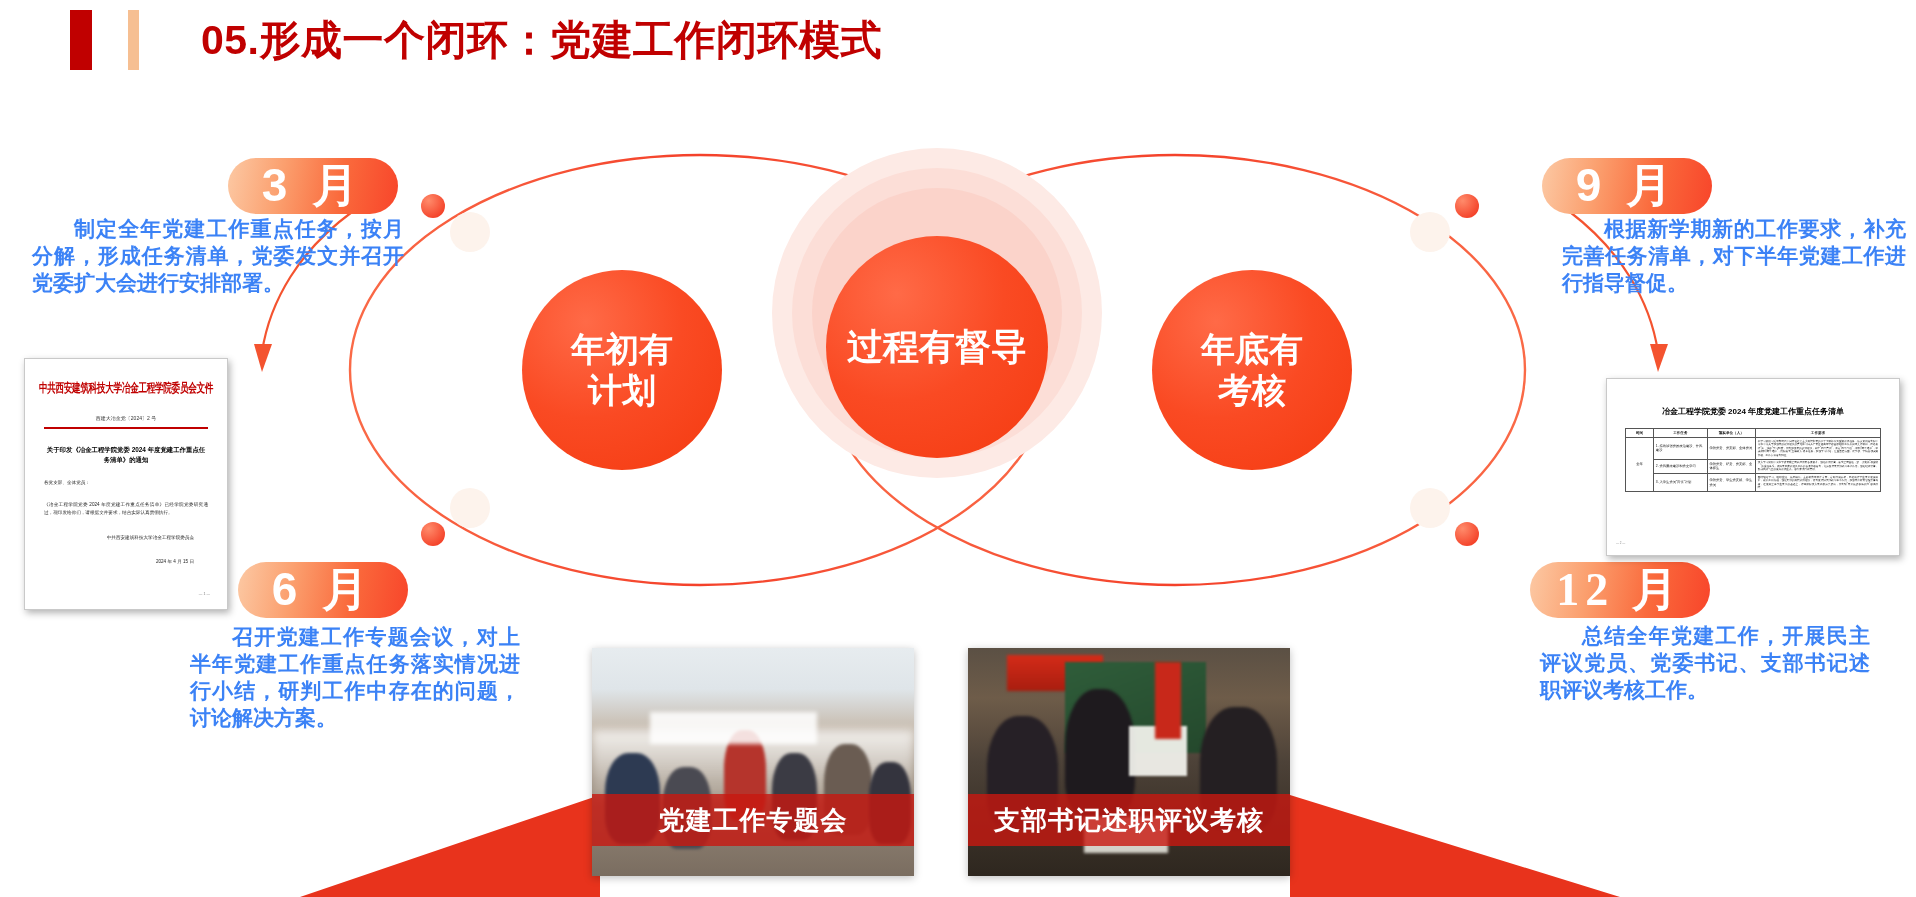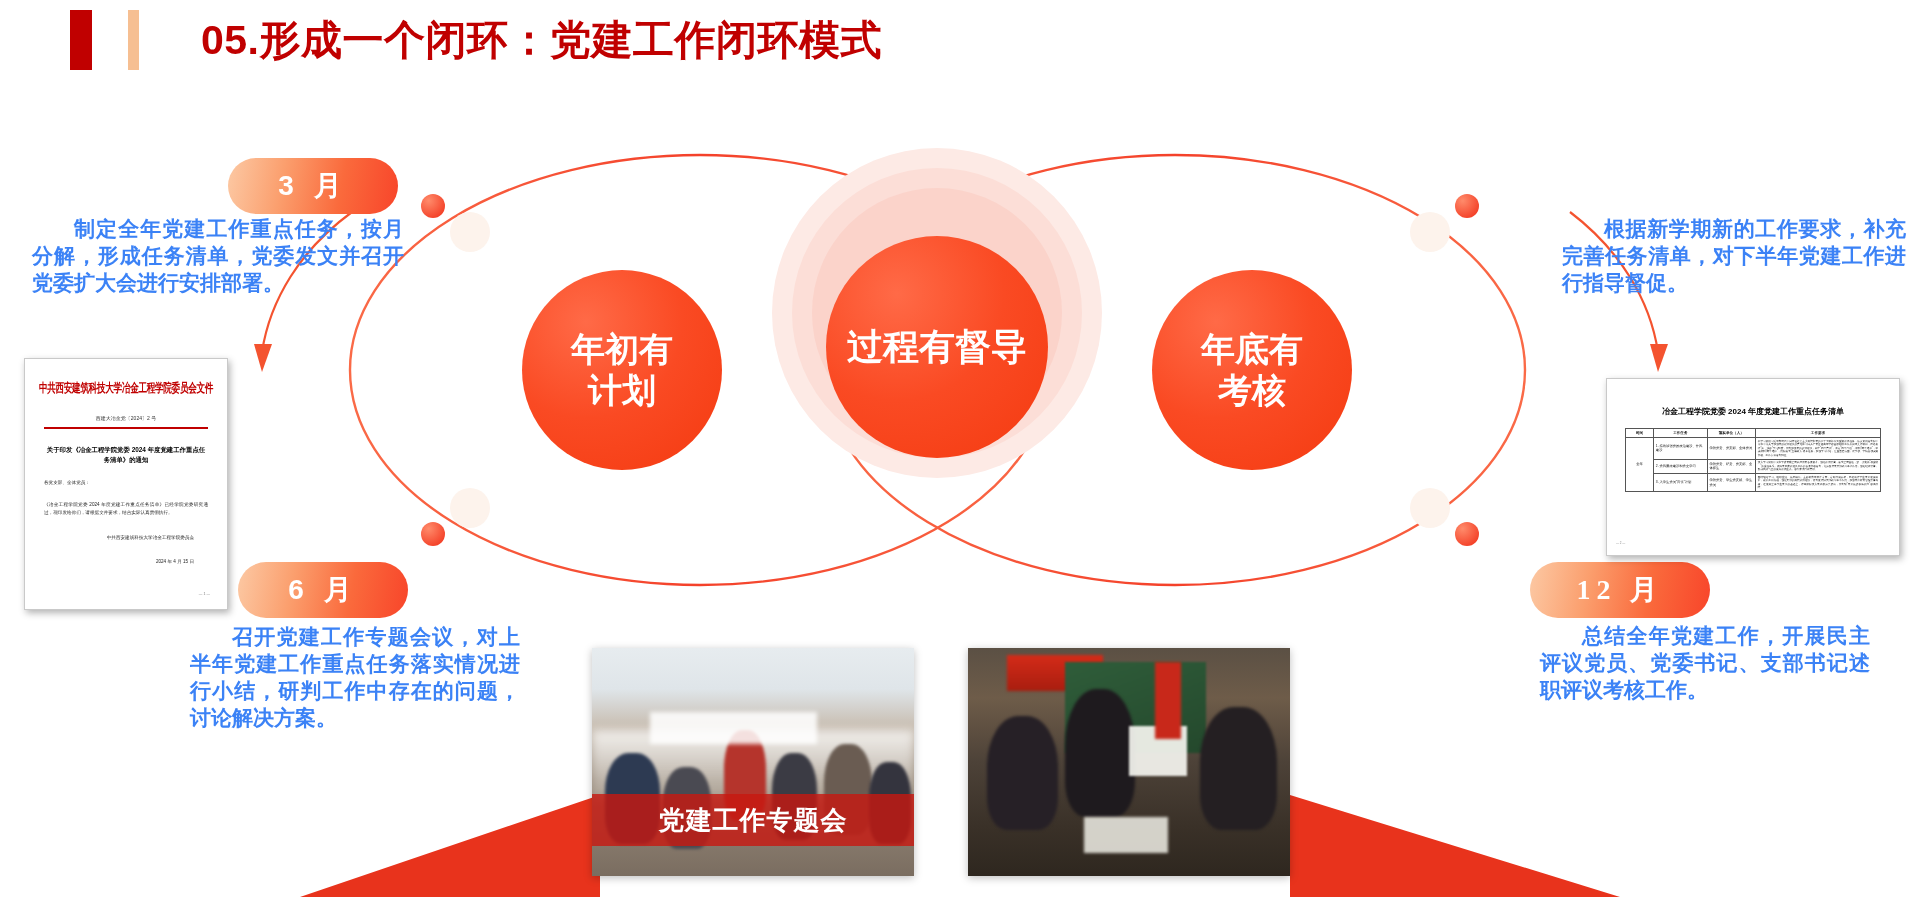--- a/index.html
+++ b/index.html
@@ -69,21 +69,21 @@
     background: radial-gradient(circle at 32% 26%, #ff6a47 0%, #fa4a23 48%, #f43a10 100%);
     font-size: 34px;
   }
 
   
   .month-pill {
     position: absolute;
     height: 56px; border-radius: 28px;
     background: linear-gradient(100deg, #fcc9a4 0%, #fb9f6e 32%, #fa6a3c 66%, #f8452a 100%);
     display: flex; align-items: center; justify-content: center;
-    color: #ffffff; font-size: 28px; font-weight: bold;
+    color: #ffffff; font-size: 46px; font-weight: bold;
     letter-spacing: 6px; padding: 0 30px;
     white-space: nowrap;
   }
   .pill-3  { left: 228px;  top: 158px; width: 170px; }
   .pill-9  { left: 1542px; top: 158px; width: 170px; }
   .pill-6  { left: 238px;  top: 562px; width: 170px; }
   .pill-12 { left: 1530px; top: 562px; width: 180px; font-family: Liberation Serif, serif; }
 
   
   .desc {
@@ -282,20 +282,21 @@
   </div>
 
   <div class="circle circle-right">
     <div>
       <div>年底有</div>
       <div>考核</div>
     </div>
   </div>
 
   <div class="month-pill pill-3">3 月</div>
+  <div class="month-pill pill-9">9 月</div>
   <div class="month-pill pill-6">6 月</div>
   <div class="month-pill pill-12">12 月</div>
 
   <div class="desc desc-3">制定全年党建工作重点任务，按月分解，形成任务清单，党委发文并召开党委扩大会进行安排部署。</div>
   <div class="desc desc-9">根据新学期新的工作要求，补充完善任务清单，对下半年党建工作进行指导督促。</div>
   <div class="desc desc-6">召开党建工作专题会议，对上半年党建工作重点任务落实情况进行小结，研判工作中存在的问题，讨论解决方案。</div>
   <div class="desc desc-12">总结全年党建工作，开展民主评议党员、党委书记、支部书记述职评议考核工作。</div>
 
   <div class="doc-thumb doc-left">
     <div class="doc-inner">
@@ -374,15 +375,16 @@
       <div class="scene2"></div>
       <div class="s2-banner"></div>
       <div class="s2-board"></div>
       <div class="s2-person" style="left:6%;  top:30%; width:22%; height:50%; background:#262026;"></div>
       <div class="s2-person" style="left:30%; top:18%; width:22%; height:56%; background:#1e1a1e;"></div>
       <div class="s2-person" style="left:72%; top:26%; width:24%; height:54%; background:#241f22;"></div>
       <div style="position:absolute;left:50%;top:34%;width:18%;height:22%;background:rgba(245,245,240,.92);filter:blur(1.2px);"></div>
       <div style="position:absolute;left:36%;top:74%;width:26%;height:16%;background:rgba(240,238,230,.85);filter:blur(1.4px);"></div>
       <div style="position:absolute;left:58%;top:6%;width:8%;height:34%;background:#c8281a;filter:blur(1.4px);"></div>
     </div>
+    <div class="photo-caption">支部书记述职评议考核</div>
   </div>
 
 </div>
 
 </body></html>

